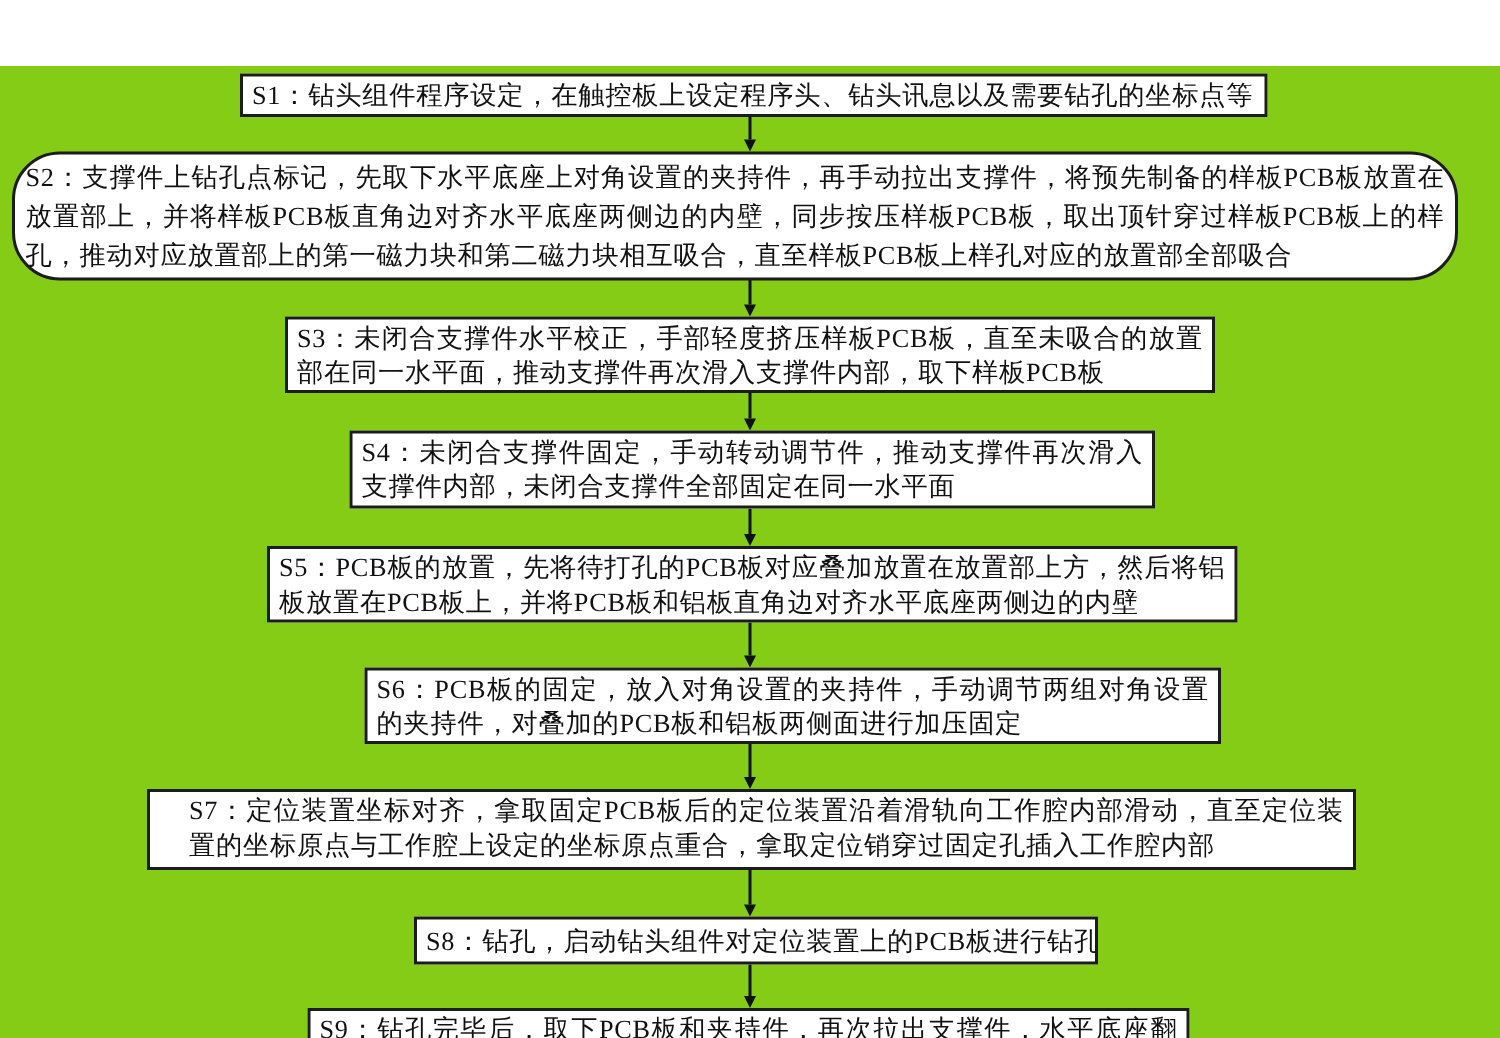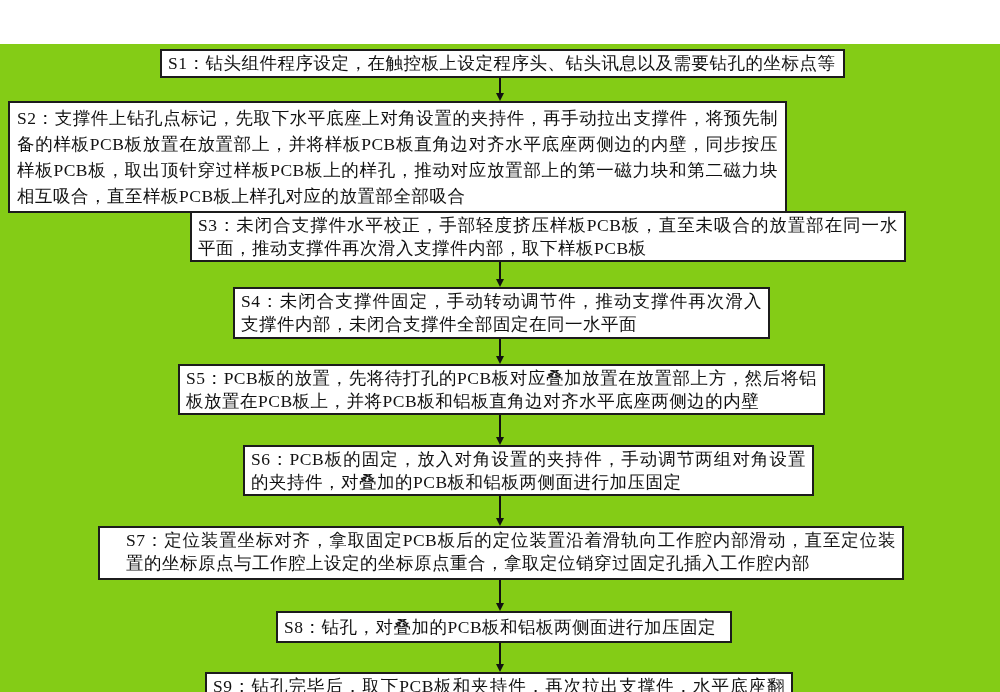--- a/index.html
+++ b/index.html
@@ -65,45 +65,45 @@
   <div class="connector" style="left:499px; top:295px; height:17px;"></div>
   <div class="connector" style="left:499px; top:370px; height:23px;"></div>
   <div class="connector" style="left:499px; top:449px; height:25px;"></div>
   <div class="connector" style="left:499px; top:536px; height:23px;"></div>
   <div class="connector" style="left:499px; top:598px; height:22px;"></div>
 
   <div class="step-box one-line" style="left:160px; top:5px;  width:685px; min-height:27px;">
     <span>S1：钻头组件程序设定，在触控板上设定程序头、钻头讯息以及需要钻孔的坐标点等</span>
   </div>
 
-  <div class="step-box wide" style="left:8px; top:57px; width:779px; min-height:84px;">
+  <div class="step-box wide" style="left:8px; top:57px; width:964px; min-height:84px;border-radius:32px;">
     <span>S2：支撑件上钻孔点标记，先取下水平底座上对角设置的夹持件，再手动拉出支撑件，将预先制备的样板PCB板放置在放置部上，并将样板PCB板直角边对齐水平底座两侧边的内壁，同步按压样板PCB板，取出顶针穿过样板PCB板上的样孔，推动对应放置部上的第一磁力块和第二磁力块相互吸合，直至样板PCB板上样孔对应的放置部全部吸合</span>
   </div>
 
-  <div class="step-box" style="left:190px; top:167px; width:716px; min-height:49px;">
+  <div class="step-box" style="left:190px; top:167px; width:620px; min-height:49px;">
     <span>S3：未闭合支撑件水平校正，手部轻度挤压样板PCB板，直至未吸合的放置部在同一水平面，推动支撑件再次滑入支撑件内部，取下样板PCB板</span>
   </div>
 
   <div class="step-box" style="left:233px; top:243px; width:537px; min-height:52px;">
     <span>S4：未闭合支撑件固定，手动转动调节件，推动支撑件再次滑入支撑件内部，未闭合支撑件全部固定在同一水平面</span>
   </div>
 
   <div class="step-box" style="left:178px; top:320px; width:647px; min-height:50px;">
     <span>S5：PCB板的放置，先将待打孔的PCB板对应叠加放置在放置部上方，然后将铝板放置在PCB板上，并将PCB板和铝板直角边对齐水平底座两侧边的内壁</span>
   </div>
 
   <div class="step-box" style="left:243px; top:401px; width:571px; min-height:48px;">
     <span>S6：PCB板的固定，放入对角设置的夹持件，手动调节两组对角设置的夹持件，对叠加的PCB板和铝板两侧面进行加压固定</span>
   </div>
 
   <div class="step-box" style="left:98px; top:482px; width:806px; min-height:54px;padding-left:26px;">
     <span>S7：定位装置坐标对齐，拿取固定PCB板后的定位装置沿着滑轨向工作腔内部滑动，直至定位装置的坐标原点与工作腔上设定的坐标原点重合，拿取定位销穿过固定孔插入工作腔内部</span>
   </div>
 
   <div class="step-box one-line" style="left:276px; top:567px; width:456px; min-height:31px; line-height:26px;">
-    <span>S8：钻孔，对叠加的PCB板和铝板两侧面进行加压固定</span>
+    <span>S8：钻孔，启动钻头组件对定位装置上的PCB板进行钻孔</span>
   </div>
 
   <div class="step-box" style="left:205px; top:628px; width:588px; min-height:51px;">
     <span>S9：钻孔完毕后，取下PCB板和夹持件，再次拉出支撑件，水平底座翻转90°，按压复位板，然后重复S1～S8，进行下一次PCB板钻孔</span>
   </div>
 
 </div>
 
 </body></html>

